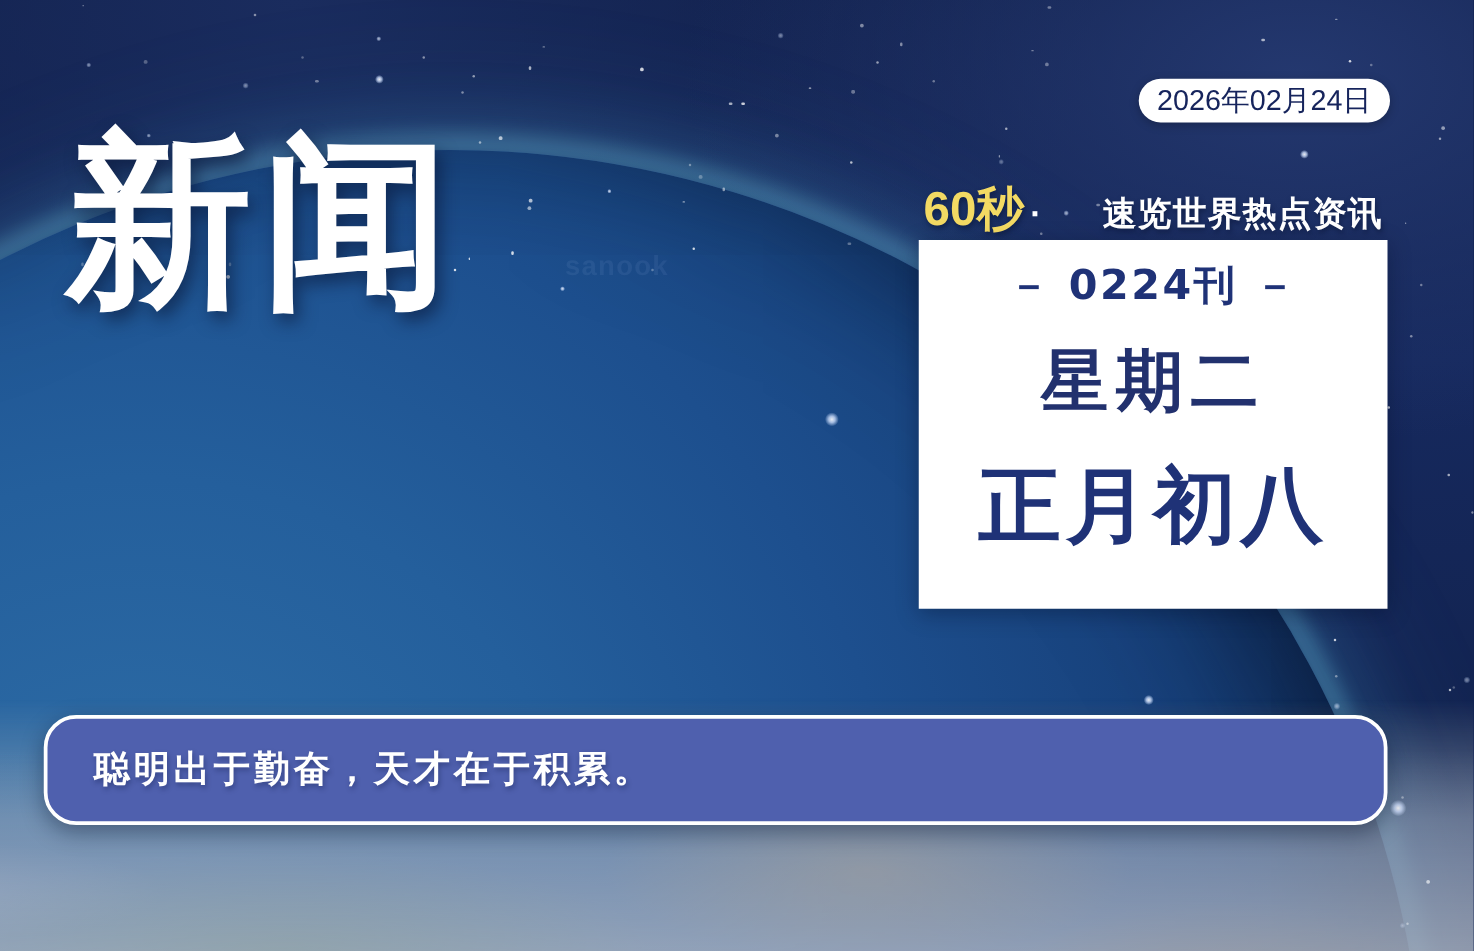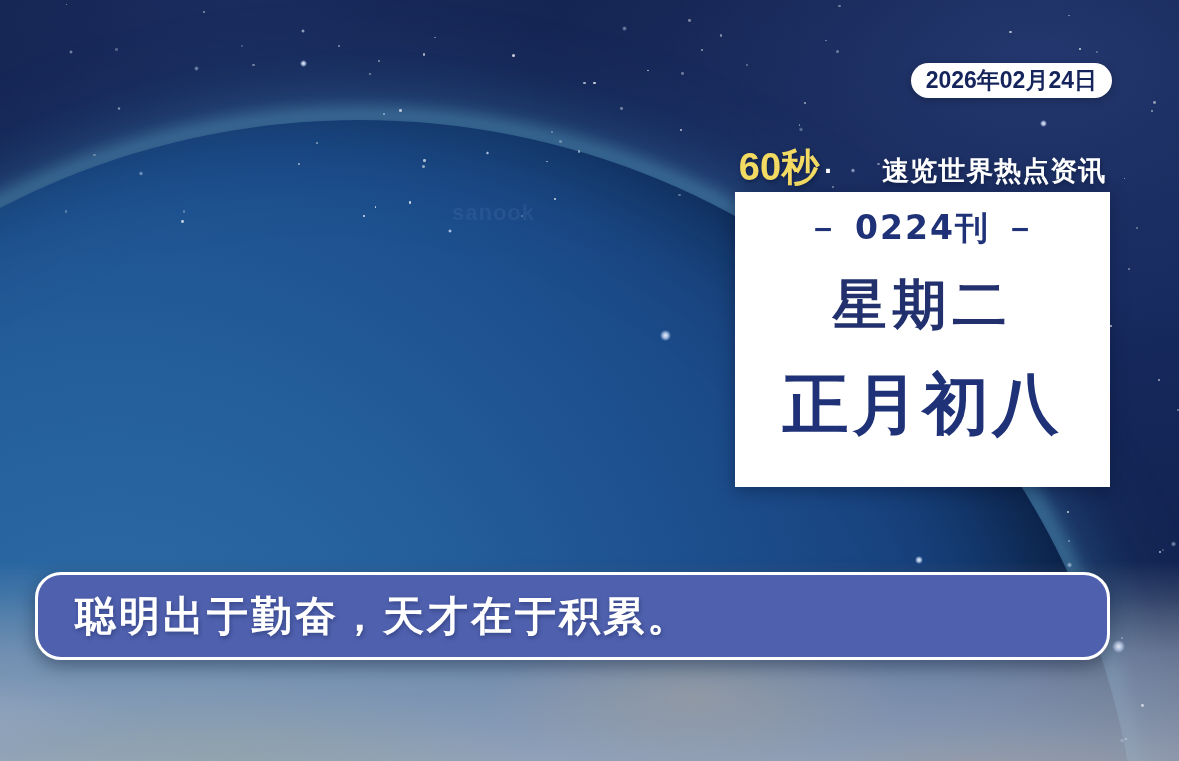--- a/index.html
+++ b/index.html
@@ -141,21 +141,21 @@
   .date-badge {
     position:absolute;
     right:67px; top:63px;
     height:35px;
     padding:0 15px;
     display:flex; align-items:center; justify-content:center;
     background:#ffffff;
     border-radius:18px;
     color:#16245c;
     font-size:23px;
-    font-weight:bold;
+    font-weight:normal;
     letter-spacing:0px;
     box-shadow:0 2px 8px rgba(0,0,0,.25);
     white-space:nowrap;
   }
 
   
   .tagline {
     position:absolute;
     left:735px; top:142px;
     width:375px;
@@ -222,21 +222,21 @@
     width:1075px; height:88px;
     background:#4F60AE;
     border:3px solid #ffffff;
     border-radius:26px;
     display:flex; align-items:center;
     padding-left:37px;
     box-shadow:0 6px 18px rgba(5,14,40,.40);
   }
   .quote-text {
     color:#ffffff;
-    font-size:41px;
+    font-size:29px;
     font-weight:bold;
     letter-spacing:3px;
     font-family:"DejaVu Sans","Liberation Sans",sans-serif;
     text-shadow:1px 2px 4px rgba(10,20,60,.35);
     white-space:nowrap;
   }
 </style>
 </head>
 <body>
 
@@ -361,20 +361,21 @@
       <div class="glow-star" style="left: 660px; top: 330px; width: 11px; height: 11px; opacity: 0.9;"></div>
       <div class="glow-star" style="left: 1112px; top: 640px; width: 13px; height: 13px; opacity: 0.9;"></div>
       <div class="glow-star" style="left: 915px; top: 556px; width: 8px; height: 8px; opacity: 0.9;"></div>
       <div class="glow-star" style="left: 300px; top: 60px; width: 7px; height: 7px; opacity: 0.9;"></div>
       <div class="glow-star" style="left: 1040px; top: 120px; width: 7px; height: 7px; opacity: 0.9;"></div>
     </div>
 
   <div class="watermark">sanook</div>
 
   <div class="title-block">
+    <div class="title-bottom">新闻</div>
   </div>
 
   <div class="date-badge">2026年02月24日</div>
 
   <div class="tagline">
     <span class="sec">60秒</span>
     <span class="dot">·</span>
     <span class="desc">速览世界热点资讯</span>
   </div>
 

